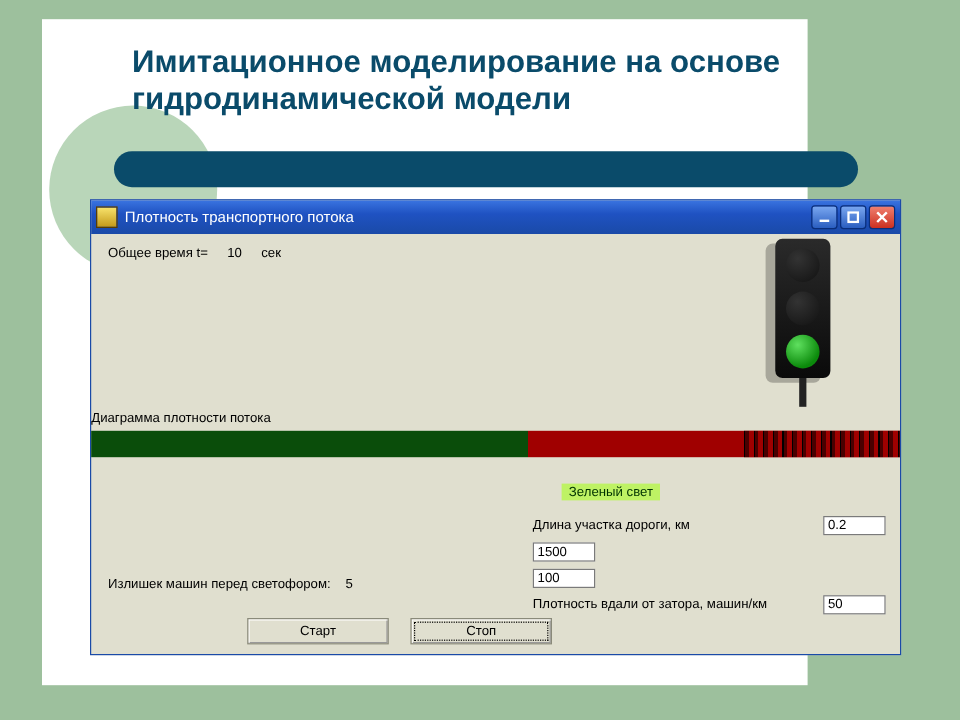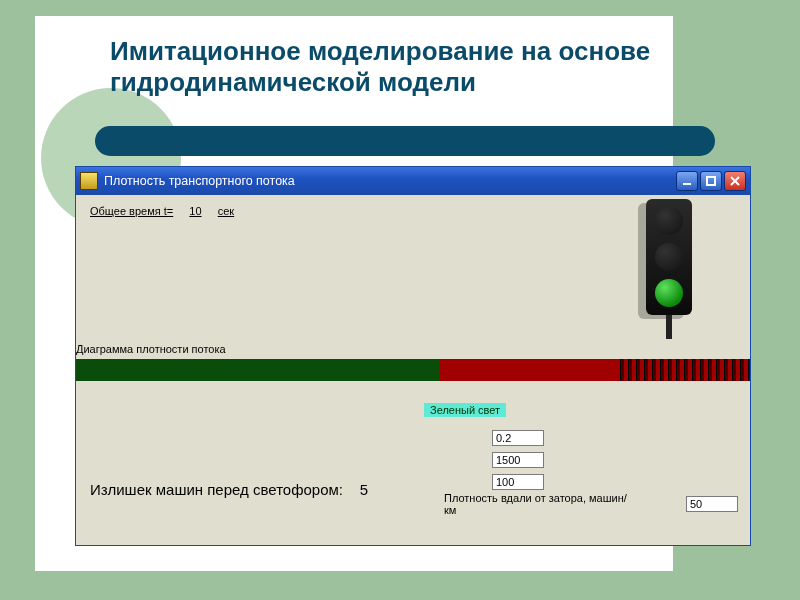--- a/index.html
+++ b/index.html
@@ -73,21 +73,21 @@
   .tb-min, .tb-max { background: linear-gradient(#7aa7f0,#2a5ec0); }
   .tb-close { background: linear-gradient(#f08070,#cc3020); }
   .client {
     position: relative;
     width: 100%; height: calc(100% - 28px);
     font-size: 11px;
     color: #000;
     font-family: Tahoma, Arial, sans-serif;
   }
   .time-line { position: absolute; left: 14px; top: 10px; }
-  .time-line span { display: inline-block; text-decoration: underline; }
+  .time-line span { display: inline-block; }
   .t-gap { display:inline-block; width:10px; }
   .diagram-label {
     position: absolute; left: 0; right: 0; top: 148px;
     text-align: left;
   }
   .flow {
     position: absolute; left: 0; top: 164px; width: 100%; height: 22px;
     display: flex;
   }
   .flow-green { flex: 0 0 54%; background: #0a4d0a; }
@@ -118,39 +118,38 @@
   .tl-pole {
     position: absolute; left: 64px; top: 116px;
     width: 6px; height: 24px; background:#222;
   }
   .tl-hood {
     position:absolute; width:36px; height:10px; border-radius:6px 6px 0 0;
     background:#101010; left:49px;
   }
   .tl-hood.r{top:4px;} .tl-hood.y{top:40px;} .tl-hood.g{top:76px;}
   .green-label {
-    position: absolute; left: 348px; top: 208px;
+    position: absolute; left: 392px; top: 208px;
     padding: 1px 6px; font-size: 11px;
-    background: #5eead4; color: #003300;
+    background: #bef264; color: #003300;
   }
   .params {
     position: absolute; left: 368px; top: 232px; right: 12px;
   }
   .prow { display:flex; align-items:center; height:22px; }
   .prow label { flex:1; font-size:11px; }
   .prow .field {
     width: 52px; height:16px;
     background:#fff; border:1px solid #7a7a7a;
     font-size:11px; padding:0 3px; line-height:14px;
     text-align:left;
-    margin-left:48px;
   }
   .surplus {
     position: absolute; left: 14px; top: 286px;
-    font-size: 15px;
+    font-size: 11px;
   }
   .buttons {
     position: absolute; left: 130px; top: 320px;
     display: flex; gap: 18px;
   }
   .btn {
     width: 118px; height: 22px;
     background: #e0dfcf;
     border: 1px solid #8a8a7a;
     box-shadow: inset 1px 1px 0 #fff, inset -1px -1px 0 #999;
@@ -215,36 +214,41 @@
       <div class="diagram-label">Диаграмма плотности потока</div>
       <div class="flow">
         <div class="flow-green"></div>
         <div class="flow-red"></div>
       </div>
 
       <div class="green-label">Зеленый свет</div>
 
       <div class="params">
         <div class="prow">
+          <label>Длина участка дороги, км</label>
           <div class="field">0.2</div>
         </div>
         <div class="prow">
           <div class="field">1500</div>
         </div>
         <div class="prow">
           <div class="field">100</div>
         </div>
         <div class="prow">
           <label>Плотность вдали от затора, машин/км</label>
           <div class="field">50</div>
         </div>
       </div>
 
       <div class="surplus">
         <span>Излишек машин перед светофором:</span>
         <span>&nbsp;&nbsp;</span>
         <span>5</span>
       </div>
 
+      <div class="buttons">
+        <div class="btn">Старт</div>
+        <div class="btn stop">Стоп</div>
+      </div>
 
     </div>
   </div>
 </div>
 
 </body></html>

